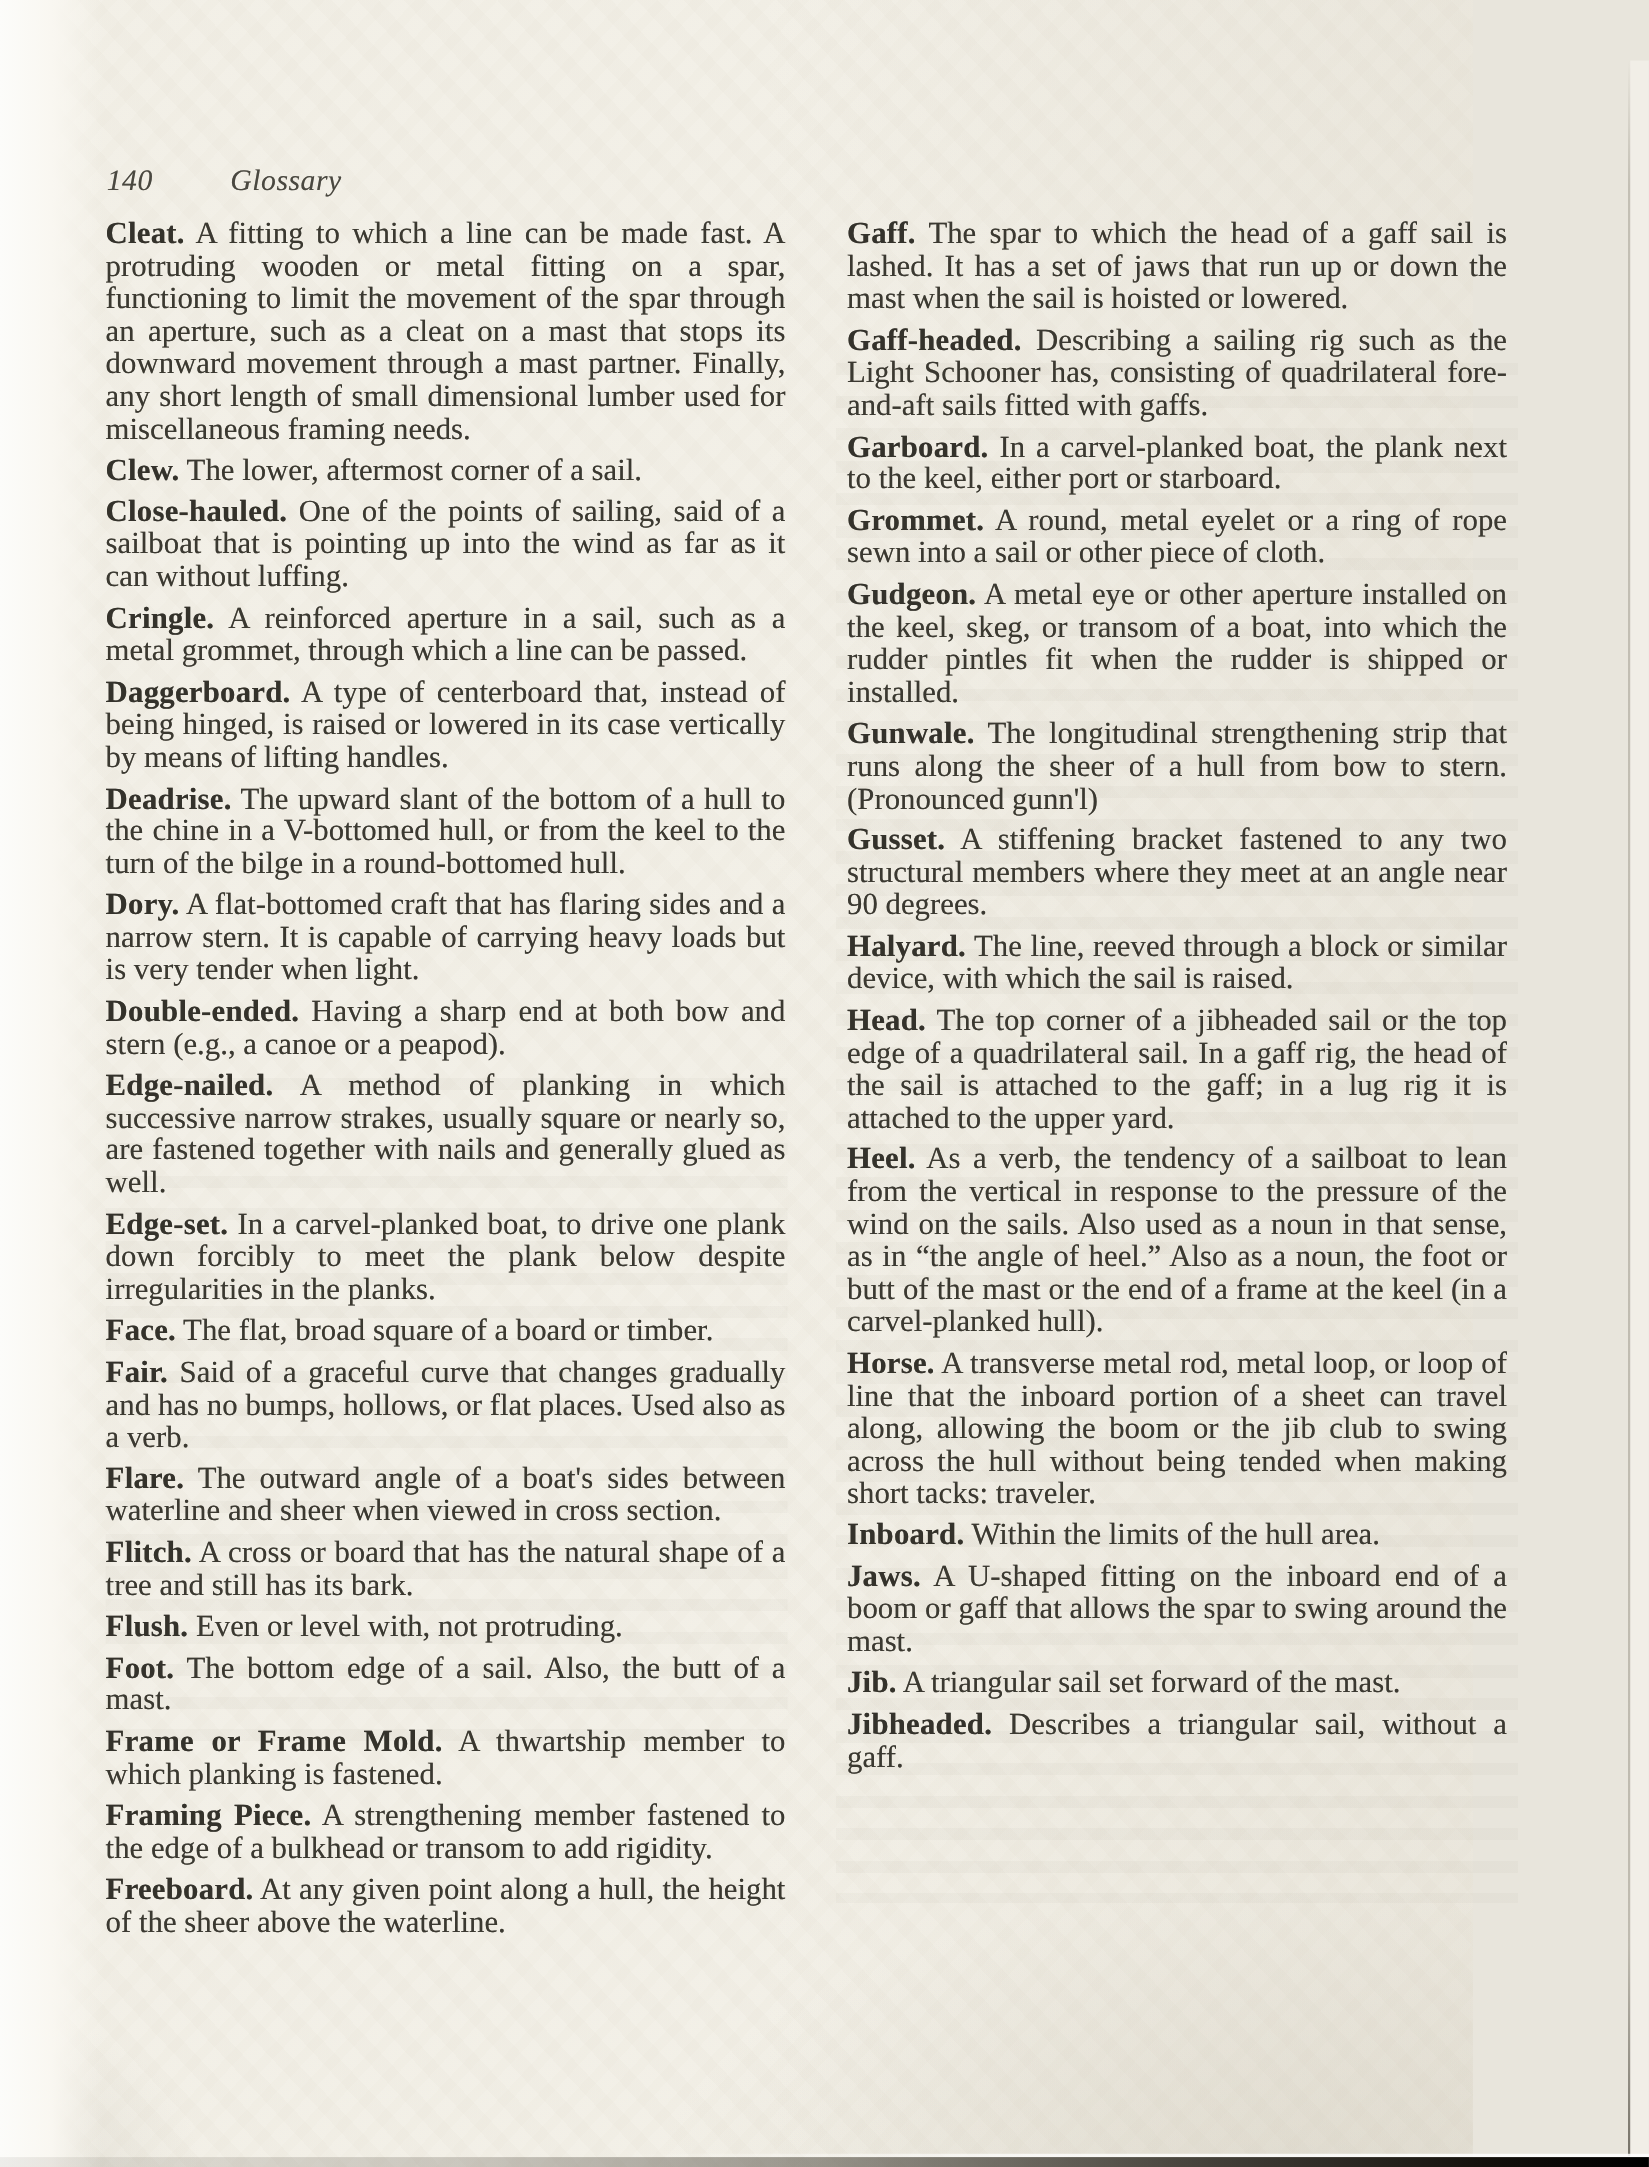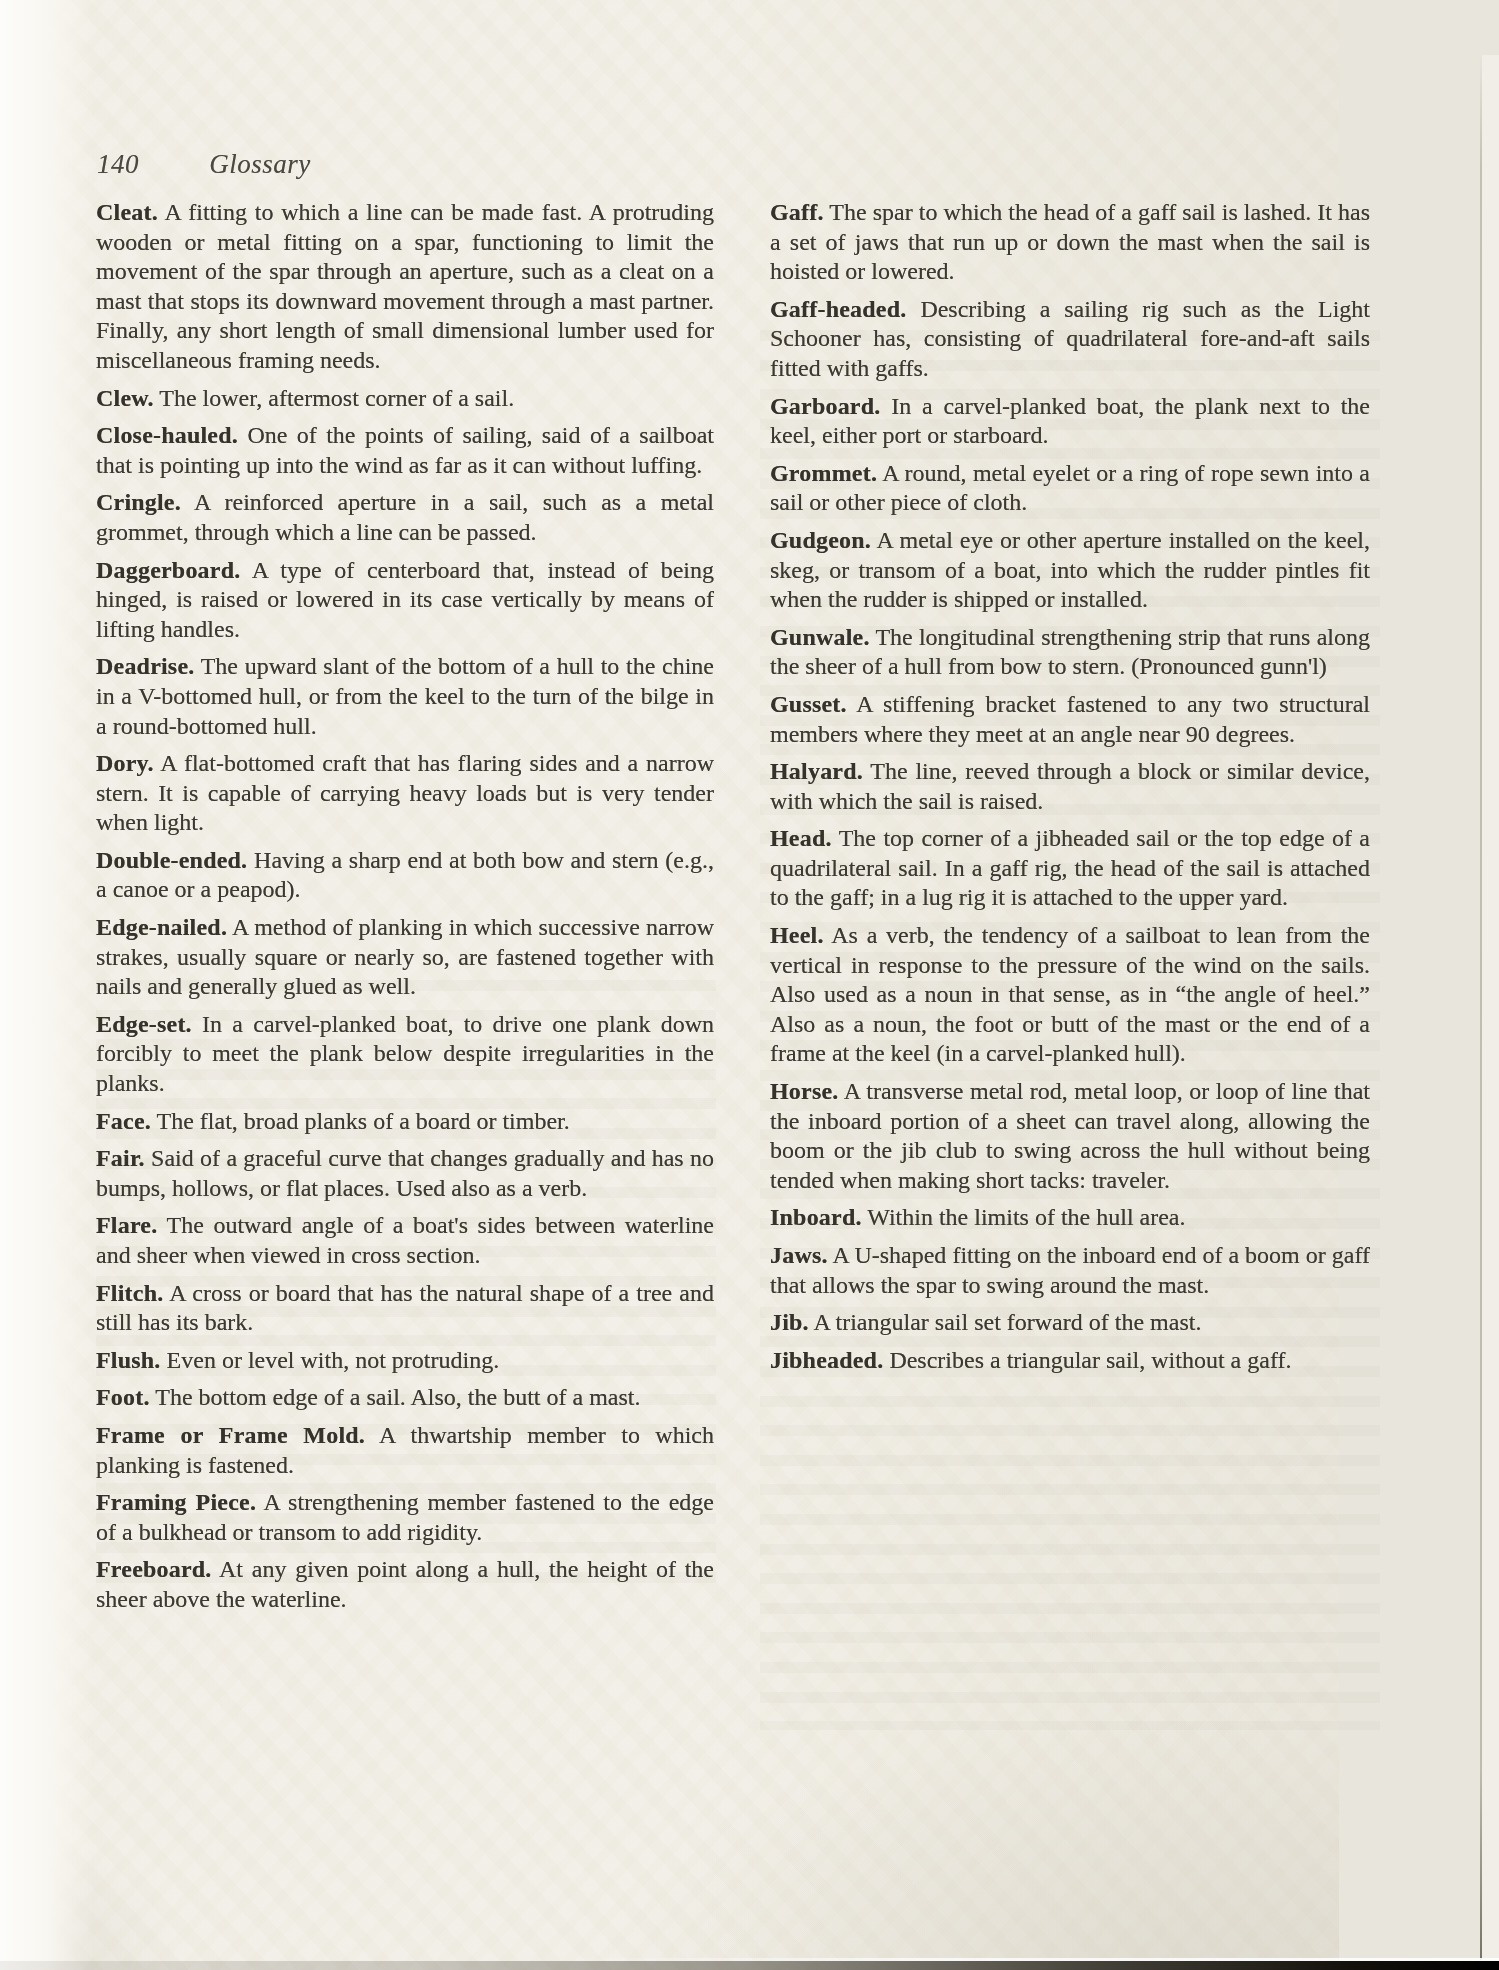--- a/index.html
+++ b/index.html
@@ -39,21 +39,21 @@
     line-height: 36px;
     color: #4a4840;
     letter-spacing: 0.5px;
     text-shadow: 0 0 0.5px rgba(74,72,64,0.45);
   }
   #running-head .pgnum { display: inline-block; }
   #running-head .sect  { display: inline-block; margin-left: 63px; }
   .col {
     position: absolute;
     top: 198px;
-    font-size: 24px;
+    font-size: 28px;
     line-height: 29.6px;
     text-align: justify;
     text-shadow: 0 0 0.55px rgba(59,57,49,0.62);
   }
   #left-column  { left: 96px;  width: 618px; }
   #right-column { left: 770px; width: 600px; }
   .entry { margin: 0 0 8px 0; }
   .term  { font-weight: bold; color: #34322b; letter-spacing: 0.2px; }
   
   .ghost {
@@ -127,21 +127,21 @@
       <p class="entry"><b class="term">Cleat.</b> <span class="definition">A fitting to which a line can be made fast. A protruding wooden or metal fitting on a spar, functioning to limit the movement of the spar through an aperture, such as a cleat on a mast that stops its downward movement through a mast partner. Finally, any short length of small dimensional lumber used for miscellaneous framing needs.</span></p>
       <p class="entry"><b class="term">Clew.</b> <span class="definition">The lower, aftermost corner of a sail.</span></p>
       <p class="entry"><b class="term">Close-hauled.</b> <span class="definition">One of the points of sailing, said of a sailboat that is pointing up into the wind as far as it can without luffing.</span></p>
       <p class="entry"><b class="term">Cringle.</b> <span class="definition">A reinforced aperture in a sail, such as a metal grommet, through which a line can be passed.</span></p>
       <p class="entry"><b class="term">Daggerboard.</b> <span class="definition">A type of centerboard that, instead of being hinged, is raised or lowered in its case vertically by means of lifting handles.</span></p>
       <p class="entry"><b class="term">Deadrise.</b> <span class="definition">The upward slant of the bottom of a hull to the chine in a V-bottomed hull, or from the keel to the turn of the bilge in a round-bottomed hull.</span></p>
       <p class="entry"><b class="term">Dory.</b> <span class="definition">A flat-bottomed craft that has flaring sides and a narrow stern. It is capable of carrying heavy loads but is very tender when light.</span></p>
       <p class="entry"><b class="term">Double-ended.</b> <span class="definition">Having a sharp end at both bow and stern (e.g., a canoe or a peapod).</span></p>
       <p class="entry"><b class="term">Edge-nailed.</b> <span class="definition">A method of planking in which successive narrow strakes, usually square or nearly so, are fastened together with nails and generally glued as well.</span></p>
       <p class="entry"><b class="term">Edge-set.</b> <span class="definition">In a carvel-planked boat, to drive one plank down forcibly to meet the plank below despite irregularities in the planks.</span></p>
-      <p class="entry"><b class="term">Face.</b> <span class="definition">The flat, broad planks of a board or timber.</span></p>
+      <p class="entry"><b class="term">Face.</b> <span class="definition">The flat, broad square of a board or timber.</span></p>
       <p class="entry"><b class="term">Fair.</b> <span class="definition">Said of a graceful curve that changes gradually and has no bumps, hollows, or flat places. Used also as a verb.</span></p>
       <p class="entry"><b class="term">Flare.</b> <span class="definition">The outward angle of a boat's sides between waterline and sheer when viewed in cross section.</span></p>
       <p class="entry"><b class="term">Flitch.</b> <span class="definition">A cross or board that has the natural shape of a tree and still has its bark.</span></p>
       <p class="entry"><b class="term">Flush.</b> <span class="definition">Even or level with, not protruding.</span></p>
       <p class="entry"><b class="term">Foot.</b> <span class="definition">The bottom edge of a sail. Also, the butt of a mast.</span></p>
       <p class="entry"><b class="term">Frame or Frame Mold.</b> <span class="definition">A thwartship member to which planking is fastened.</span></p>
       <p class="entry"><b class="term">Framing Piece.</b> <span class="definition">A strengthening member fastened to the edge of a bulkhead or transom to add rigidity.</span></p>
       <p class="entry"><b class="term">Freeboard.</b> <span class="definition">At any given point along a hull, the height of the sheer above the waterline.</span></p>
     </div>
   <div id="right-column" class="col">

